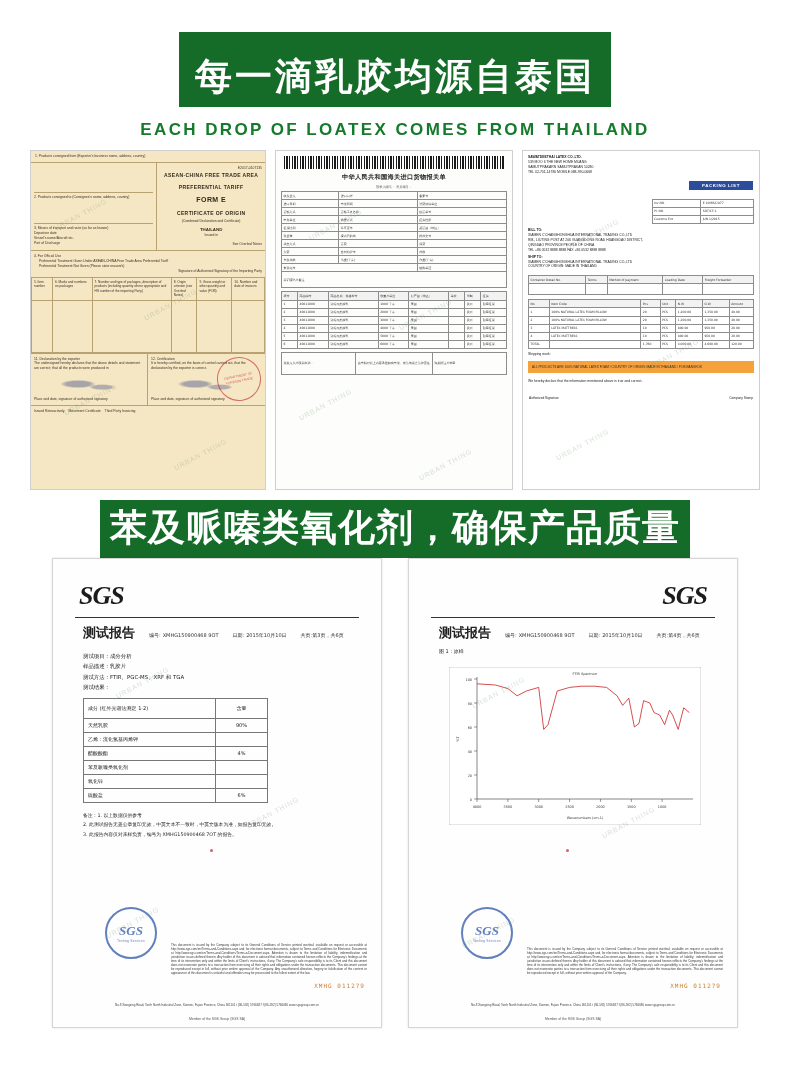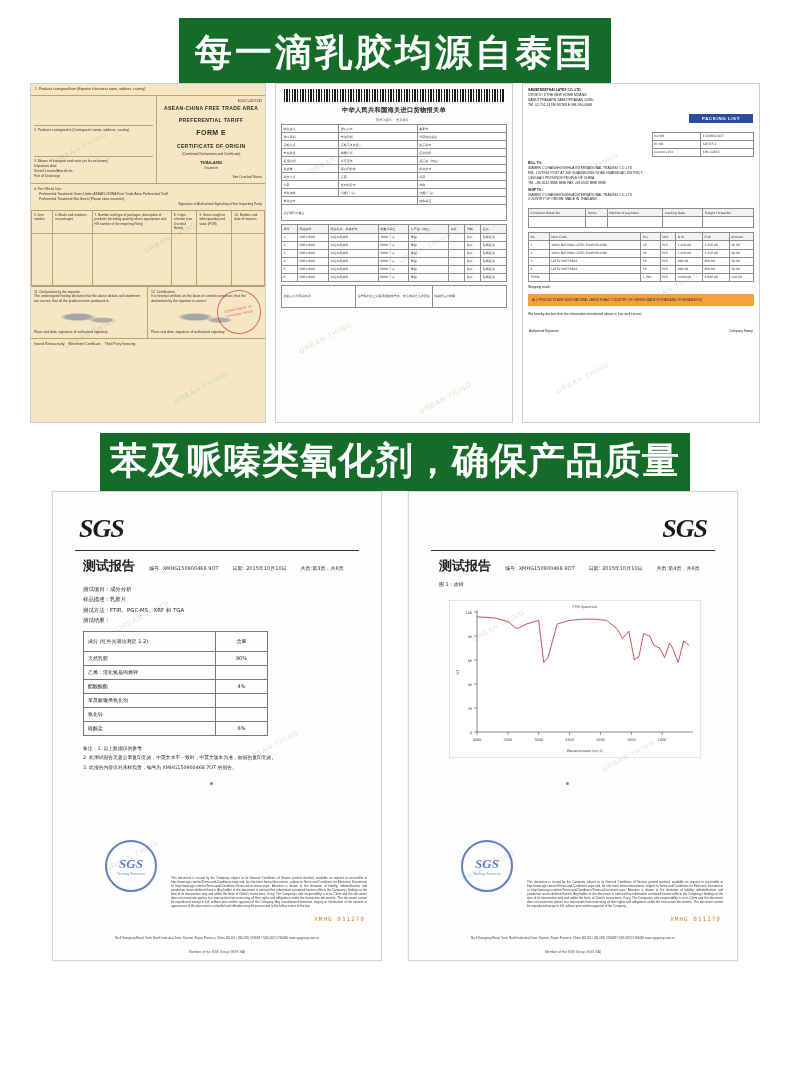--- a/index.html
+++ b/index.html
@@ -27,22 +27,22 @@
     background: #156b28;
     color: #ffffff;
     font-family: "DejaVu Sans", sans-serif;
     font-weight: bold;
     letter-spacing: 2px;
     line-height: 1;
     white-space: nowrap;
   }
   .banner1 .banner-cn {
     font-size: 37px;
-    padding: 16px 16px 12px 16px;
-    margin-top: 18px;
+    padding: 26px 16px 12px 16px;
+    margin-top: 32px;
     letter-spacing: 3px;
   }
   .banner2 .banner-cn {
     font-size: 37px;
     padding: 9px 10px 12px 10px;
     margin-top: 10px;
     letter-spacing: 1px;
   }
   .banner-en {
     color: #157a2c;
@@ -409,20 +409,21 @@
     background: #ffffff;
   }
 </style>
 </head>
 <body>
 
 <div class="page">
 
   <div class="banner banner1">
     <div class="banner-cn">每一滴乳胶均源自泰国</div>
+    <div class="banner-en">EACH DROP OF LOATEX COMES FROM THAILAND</div>
   </div>
 
   <div class="docs-row">
 
     <div class="doc doc-co">
       <div class="co-head">
         <span>1. Products consigned from (Exporter's business name, address, country)</span>
       </div>
       <div class="co-grid">
         <div class="co-col co-left">

